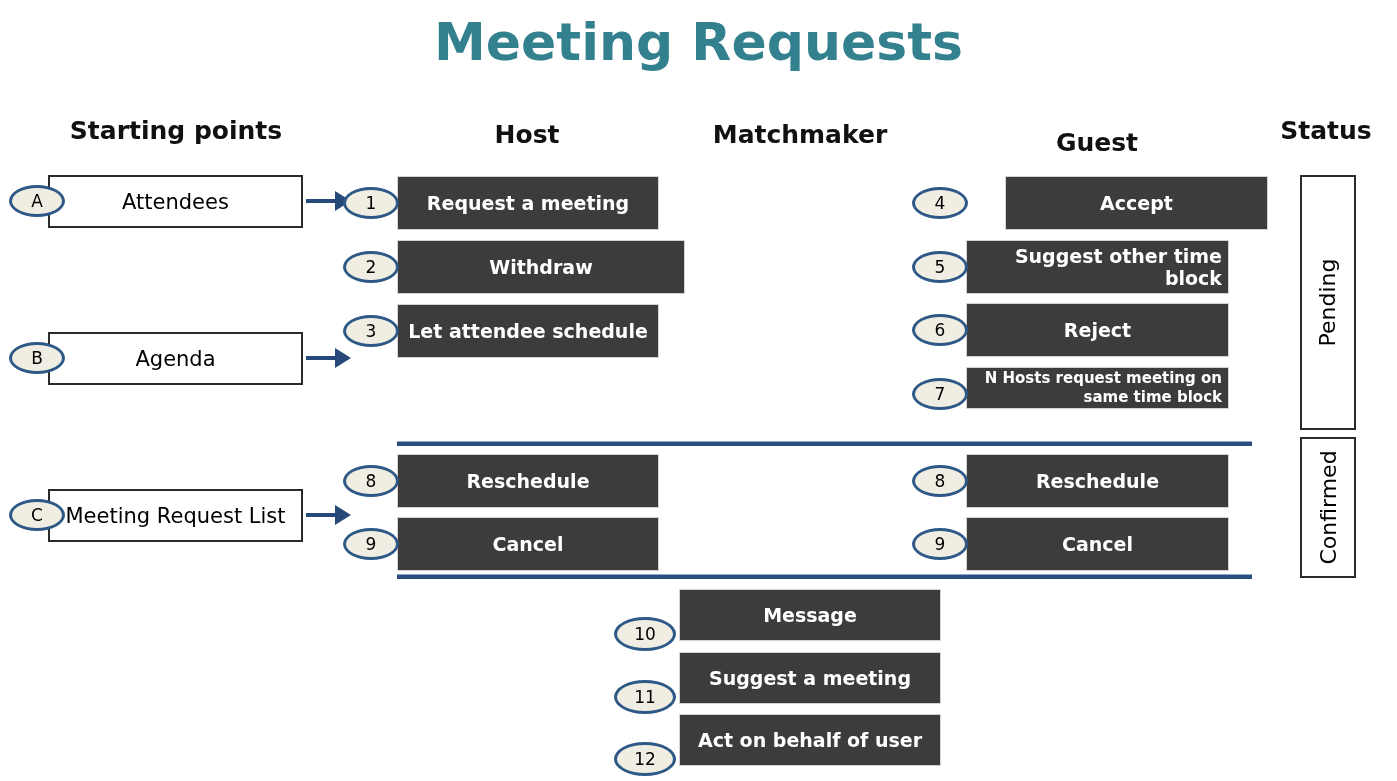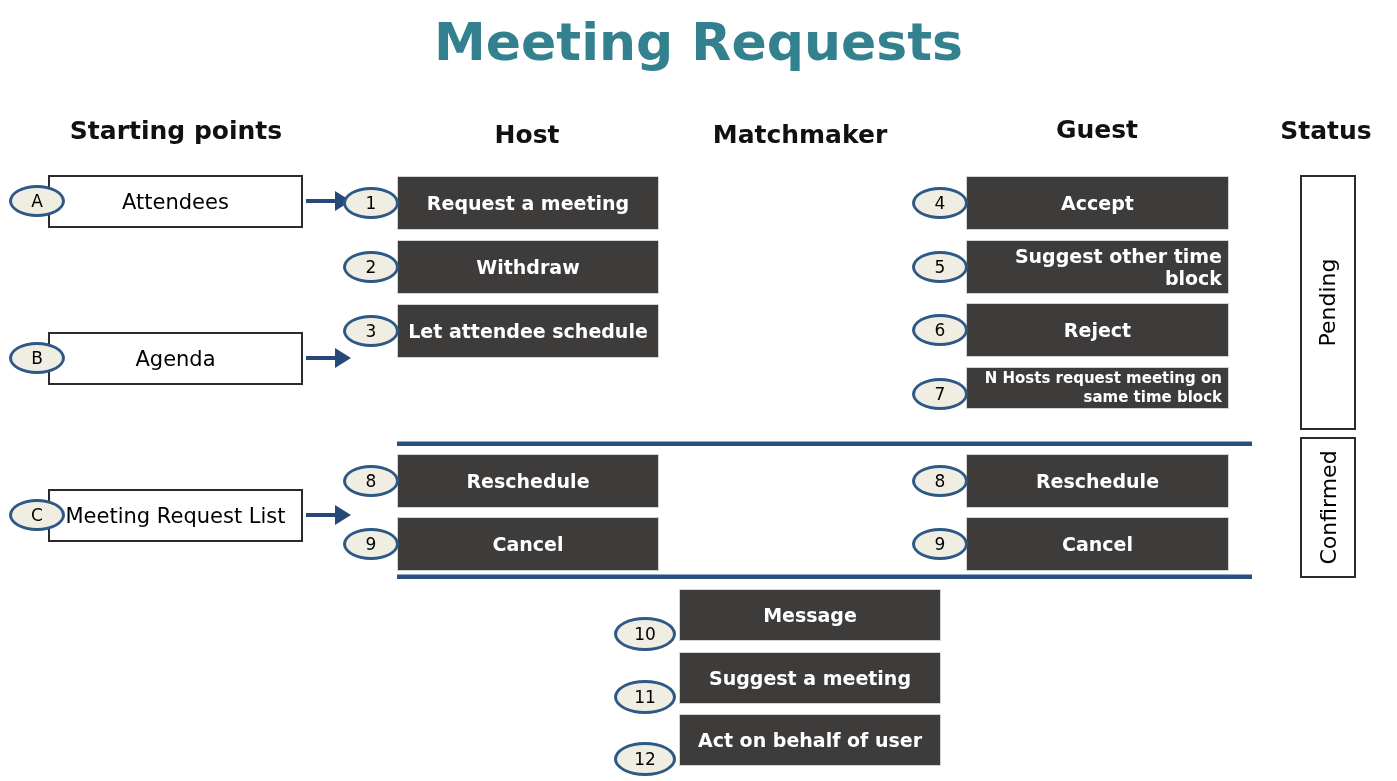--- a/index.html
+++ b/index.html
@@ -41,54 +41,54 @@
 </head>
 <body>
 
 <div class="canvas">
 
   <div class="title">Meeting Requests</div>
 
   <div class="hdr" style="left:176px;top:116px;">Starting points</div>
   <div class="hdr" style="left:527px;top:120px;">Host</div>
   <div class="hdr" style="left:800px;top:120px;">Matchmaker</div>
-  <div class="hdr" style="left:1097px;top:115px;">Guest</div>
+  <div class="hdr" style="left:1097px;top:128px;">Guest</div>
   <div class="hdr" style="left:1326px;top:116px;">Status</div>
 
   <div class="divider" style="top:441px;"></div>
   <div class="divider" style="top:574px;"></div>
 
   <div class="wbox" style="left:48px;top:175px;">Attendees</div>
   <div class="badge" style="left:9px;top:185px;">A</div>
   <div class="arrow" style="left:306px;top:199px;"></div>
 
   <div class="wbox" style="left:48px;top:332px;">Agenda</div>
   <div class="badge" style="left:9px;top:342px;">B</div>
   <div class="arrow" style="left:306px;top:356px;"></div>
 
   <div class="wbox" style="left:48px;top:489px;">Meeting Request List</div>
   <div class="badge" style="left:9px;top:499px;">C</div>
   <div class="arrow" style="left:306px;top:513px;"></div>
 
   <div class="dbox" style="left:398px;top:177px;width:260px;height:52px;">Request a meeting</div>
   <div class="badge" style="left:343px;top:187px;">1</div>
 
-  <div class="dbox" style="left:398px;top:241px;width:260px;height:52px;">Withdraw</div>
+  <div class="dbox" style="left:398px;top:241px;width:286px;height:52px;">Withdraw</div>
   <div class="badge" style="left:343px;top:251px;">2</div>
 
   <div class="dbox" style="left:398px;top:305px;width:260px;height:52px;">Let attendee schedule</div>
   <div class="badge" style="left:343px;top:315px;">3</div>
 
   <div class="dbox" style="left:398px;top:455px;width:260px;height:52px;">Reschedule</div>
   <div class="badge" style="left:343px;top:465px;">8</div>
 
   <div class="dbox" style="left:398px;top:518px;width:260px;height:52px;">Cancel</div>
   <div class="badge" style="left:343px;top:528px;">9</div>
 
-  <div class="dbox" style="left:967px;top:177px;width:261px;height:52px;">Accept</div>
+  <div class="dbox" style="left:1006px;top:177px;width:261px;height:52px;">Accept</div>
   <div class="badge" style="left:912px;top:187px;">4</div>
 
   <div class="dbox" style="left:967px;top:241px;width:261px;height:52px;">Suggest other time block</div>
   <div class="badge" style="left:912px;top:251px;">5</div>
 
   <div class="dbox" style="left:967px;top:304px;width:261px;height:52px;">Reject</div>
   <div class="badge" style="left:912px;top:314px;">6</div>
 
   <div class="dbox small" style="left:967px;top:368px;width:261px;height:40px;">N Hosts request meeting on same time block</div>
   <div class="badge" style="left:912px;top:378px;">7</div>

